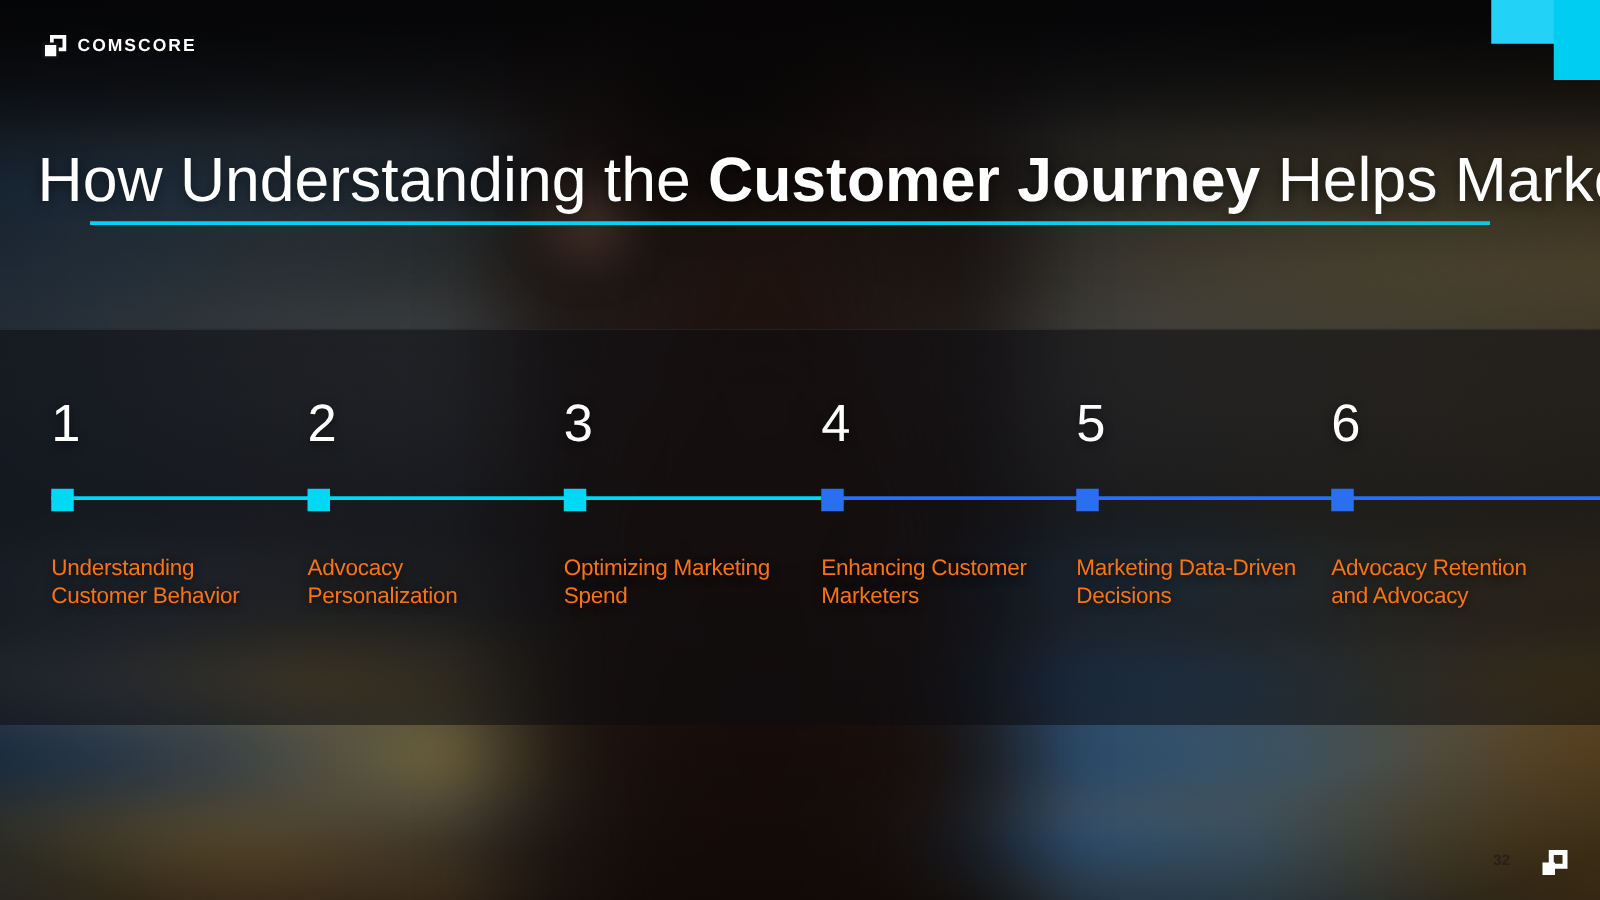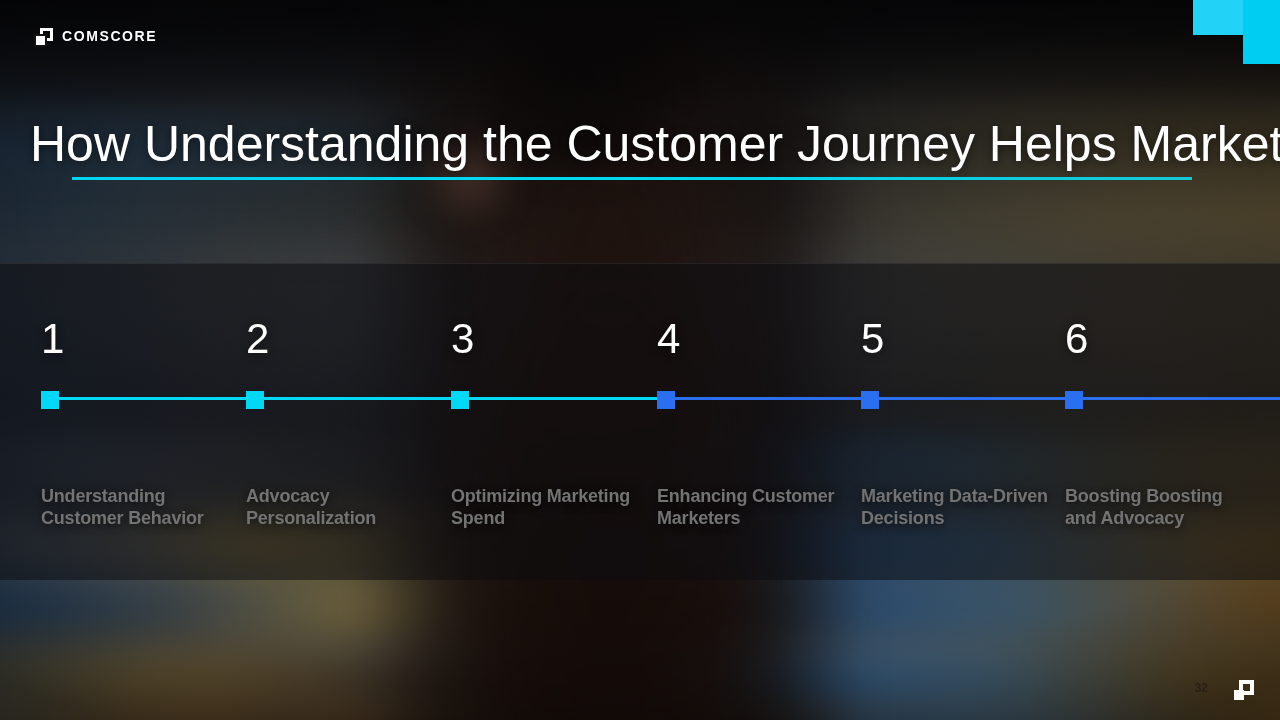--- a/index.html
+++ b/index.html
@@ -130,21 +130,21 @@
   
   .title {
     position:absolute; left:30px; top:113px;
     width:1225px;
     color:#ffffff;
     font-size:50px; line-height:62px;
     font-weight:300;
     white-space:nowrap;
     text-shadow:0 2px 10px rgba(0,0,0,.55);
   }
-  .title b { font-weight:400; }
+  .title b { font-weight:700; }
   .title-rule {
     position:absolute; left:72px; top:177px;
     width:1120px; height:3px;
     background:linear-gradient(to right,#00d4ef 0%,#00d8f0 55%,#14c8d6 100%);
   }
 
   
   .band {
     position:absolute; left:0; top:263px;
     width:1280px; height:317px;
@@ -181,26 +181,25 @@
     font-weight:300;
     text-shadow:0 2px 8px rgba(0,0,0,.5);
   }
   .marker {
     position:absolute; top:128px; left:0;
     width:18px; height:18px;
   }
   .step-label {
     position:absolute; top:180px; left:0;
     width:190px;
-    color:#737373;
+    color:#f97316;
     font-size:18px; line-height:22px;
-    font-weight:bold;
+    font-weight:normal;
     letter-spacing:-.2px;
     text-shadow:0 2px 8px rgba(0,0,0,.6);
-    margin-top:42px;
   }
 
   
   .page-num {
     position:absolute; right:72px; bottom:25px;
     color:#2a2018; font-size:12px; font-weight:bold;
   }
   .footer-mark {
     position:absolute; right:26px; bottom:20px;
     width:20px; height:20px;
@@ -285,21 +284,21 @@
           <div class="step-label">Enhancing Customer Marketers</div>
         </div>
         <div class="step" style="left: 861px;">
           <div class="step-num">5</div>
           <div class="marker" style="background: rgb(42, 111, 240);"></div>
           <div class="step-label">Marketing Data-Driven Decisions</div>
         </div>
         <div class="step" style="left: 1065px;">
           <div class="step-num">6</div>
           <div class="marker" style="background: rgb(42, 111, 240);"></div>
-          <div class="step-label">Boosting Boosting and Advocacy</div>
+          <div class="step-label">Advocacy Retention and Advocacy</div>
         </div>
       </div>
   </div>
 
   <div class="page-num">32</div>
   <div class="footer-mark">
     <span class="outline"></span>
     <span class="filled"></span>
   </div>
 

